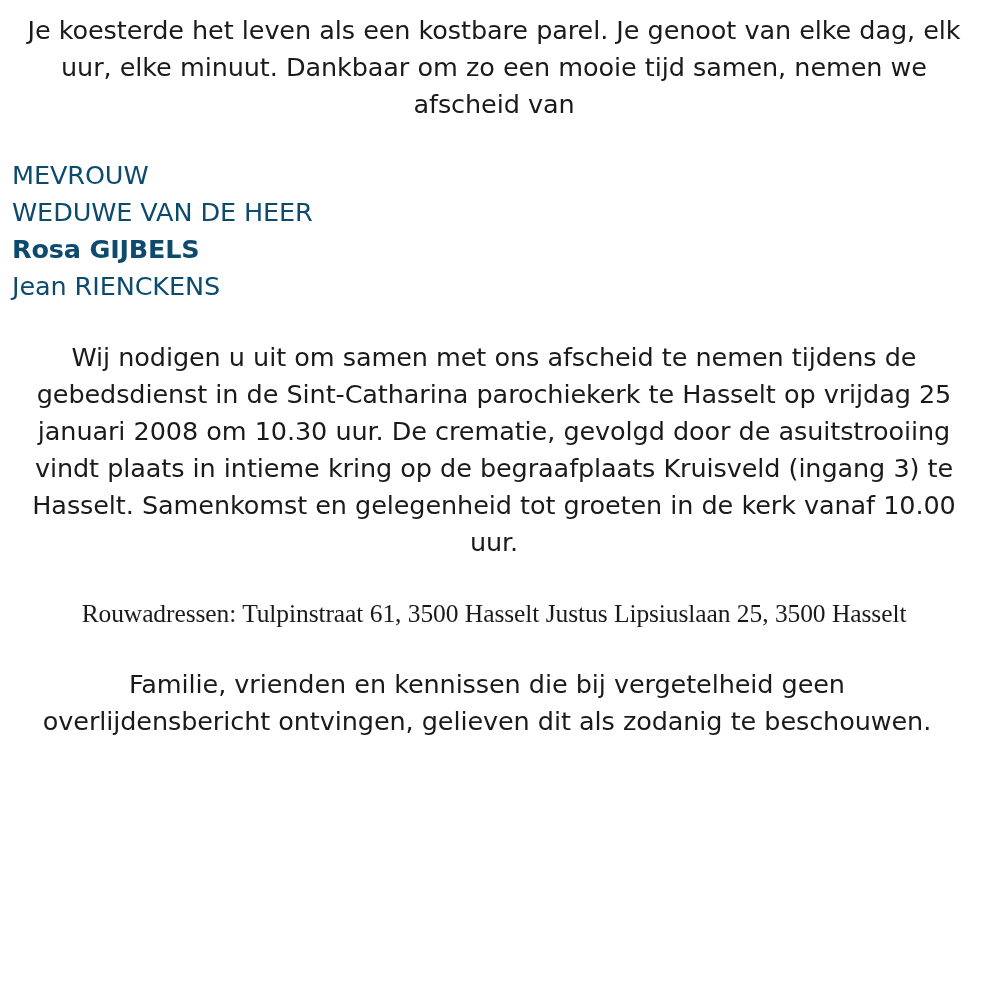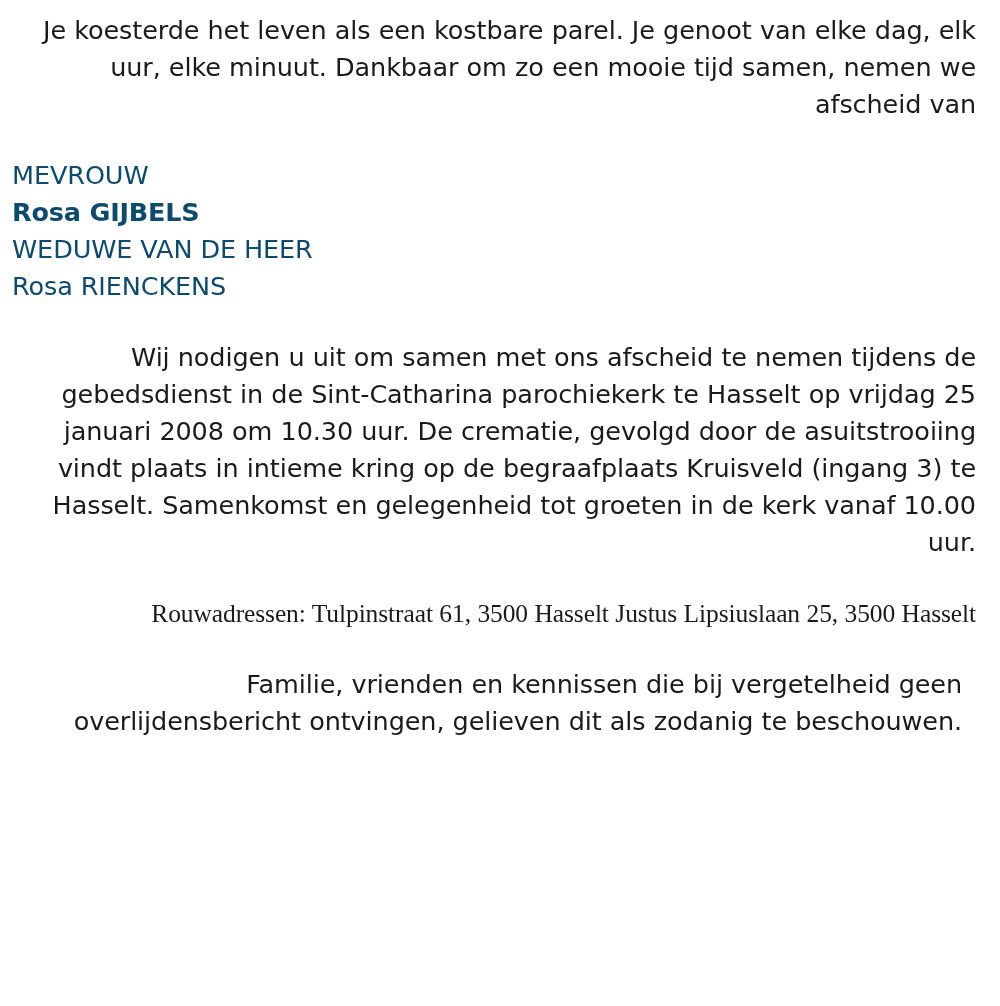--- a/index.html
+++ b/index.html
@@ -27,21 +27,21 @@
   }
   .block:last-child {
     margin-bottom: 16px;
   }
   p.para {
     margin: 0;
     font-size: 25.5px;
     line-height: 37px;
     font-weight: 400;
     letter-spacing: -0.1px;
-    text-align: right;
+    text-align: center;
     word-spacing: 0.2px;
     color: #1a1a1a;
   }
   .id-line {
     margin: 0;
     font-size: 25.5px;
     line-height: 37px;
     font-weight: 400;
     letter-spacing: -0.1px;
     color: #0c4a6e;
@@ -72,23 +72,23 @@
 <body>
 
 <div class="page">
 
   <div class="block">
     <p class="para intro">Je koesterde het leven als een kostbare parel. Je genoot van elke dag, elk uur, elke minuut. Dankbaar om zo een mooie tijd samen, nemen we afscheid van</p>
   </div>
 
   <div class="block">
     <div class="id-line">MEVROUW</div>
+    <div class="id-line">WEDUWE VAN DE HEER</div>
     <div class="id-line strong">Rosa GIJBELS</div>
-    <div class="id-line">WEDUWE VAN DE HEER</div>
-    <div class="id-line">Rosa RIENCKENS</div>
+    <div class="id-line">Jean RIENCKENS</div>
   </div>
 
 
   <div class="block">
     <p class="para invite">Wij nodigen u uit om samen met ons afscheid te nemen tijdens de gebedsdienst in de Sint-Catharina parochiekerk te Hasselt op vrijdag 25 januari 2008 om 10.30 uur. De crematie, gevolgd door de asuitstrooiing vindt plaats in intieme kring op de begraafplaats Kruisveld (ingang 3) te Hasselt. Samenkomst en gelegenheid tot groeten in de kerk vanaf 10.00 uur.</p>
   </div>
 
   <div class="block">
     <p class="para addresses">Rouwadressen: Tulpinstraat 61, 3500 Hasselt Justus Lipsiuslaan 25, 3500 Hasselt</p>
   </div>

